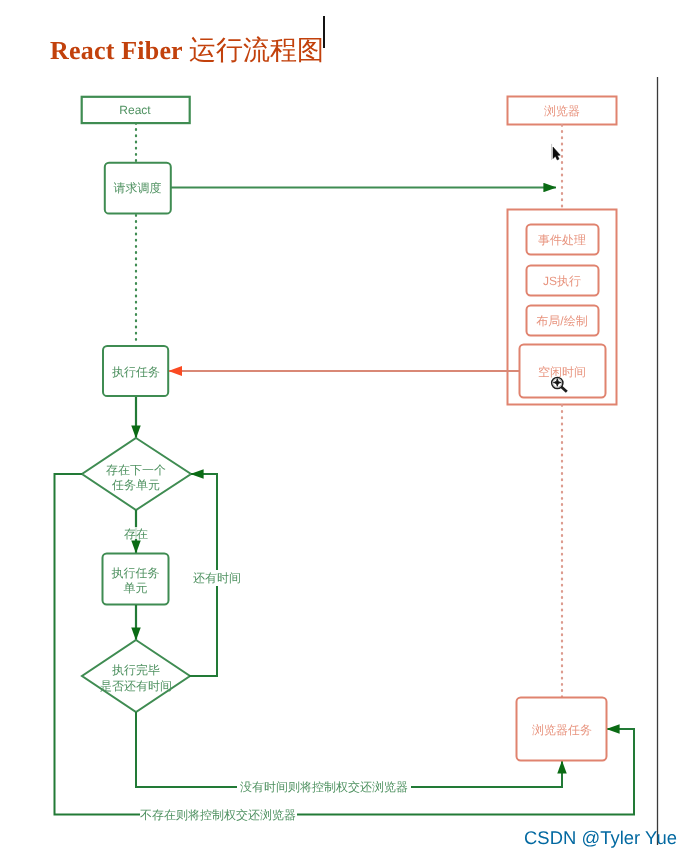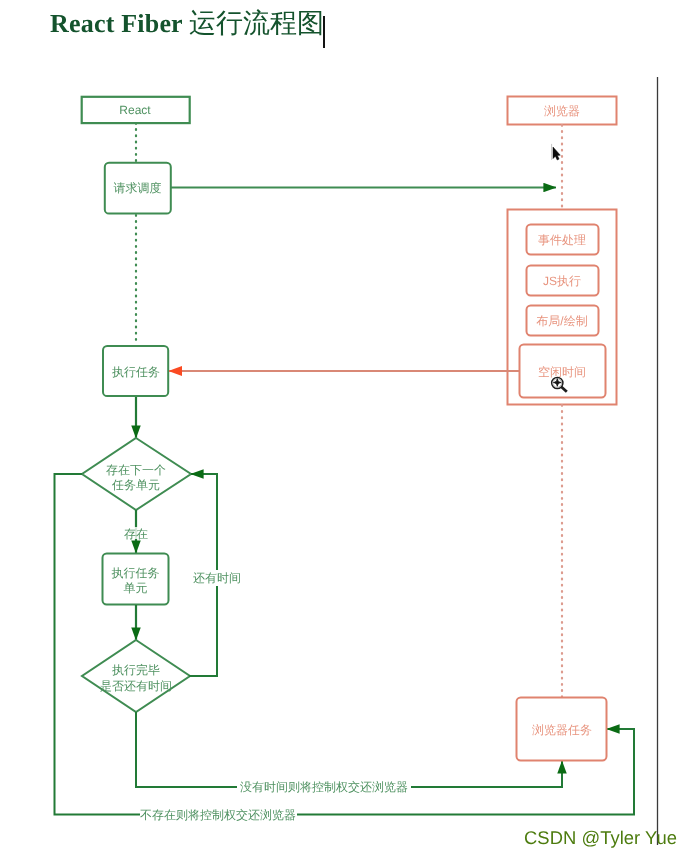--- a/index.html
+++ b/index.html
@@ -1,27 +1,27 @@
 <!DOCTYPE html>
 <html><head>
 <meta charset="utf-8">
 <title>React Fiber</title>
 <style>
   html,body{margin:0;padding:0;}
   body{width:687px;height:857px;background:#ffffff;font-family:"Liberation Sans",sans-serif;overflow:hidden;-webkit-font-smoothing:antialiased;text-rendering:geometricPrecision;}
   svg text{-webkit-font-smoothing:antialiased;}
   #page{position:relative;width:687px;height:857px;}
-  #title{position:absolute;left:50px;top:6px;white-space:nowrap;color:#14532d;text-align:center;}
+  #title{position:absolute;left:50px;top:33px;white-space:nowrap;color:#c2410c;text-align:center;}
   #title-en{font-family:"Liberation Serif",serif;font-weight:bold;font-size:26px;letter-spacing:0.2px;}
   #title-cn{font-family:"Liberation Serif",serif;font-weight:normal;font-size:27px;}
   #caret{position:absolute;left:323.2px;top:16.3px;width:1.4px;height:31.3px;background:#131313;}
   #diagram{position:absolute;left:0;top:0;}
   .lbl-g{font-family:"Liberation Sans",sans-serif;font-size:12px;fill:#4e9160;}
   .lbl-r{font-family:"Liberation Sans",sans-serif;font-size:12px;fill:#e8947f;}
-  #watermark{position:absolute;left:524px;top:827px;font-family:"Liberation Sans",sans-serif;font-size:18.4px;color:#4d7c0f;white-space:nowrap;letter-spacing:0.05px;}
+  #watermark{position:absolute;left:524px;top:827px;font-family:"Liberation Sans",sans-serif;font-size:18.4px;color:#0369a1;white-space:nowrap;letter-spacing:0.05px;}
 </style>
 </head>
 <body>
 
 <div id="page">
   <div id="title"><span id="title-en">React Fiber </span><span id="title-cn">运行流程图</span></div>
     <span id="caret"></span>
   <svg id="diagram" width="687" height="857" viewBox="0 0 687 857">
     <defs>
       <marker id="arrG" markerWidth="13" markerHeight="9.5" refX="12.6" refY="4.75" orient="auto" markerUnits="userSpaceOnUse">

